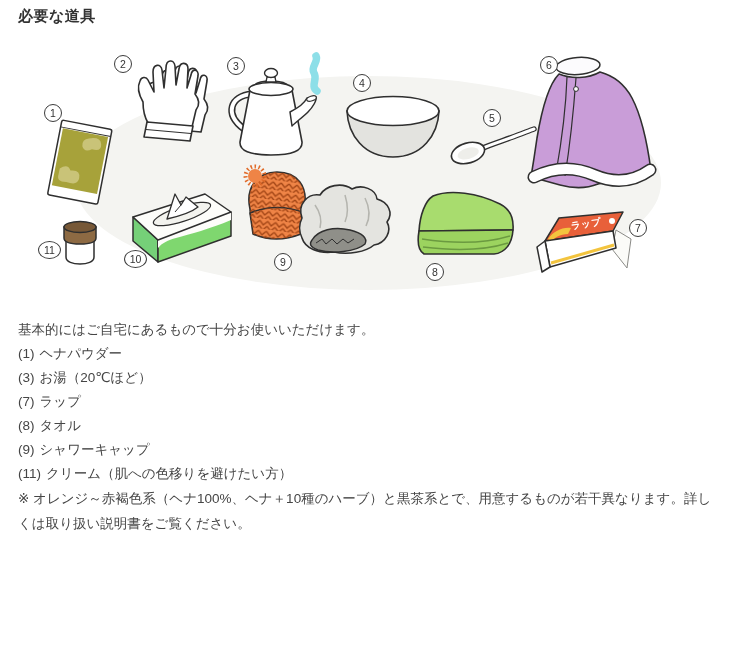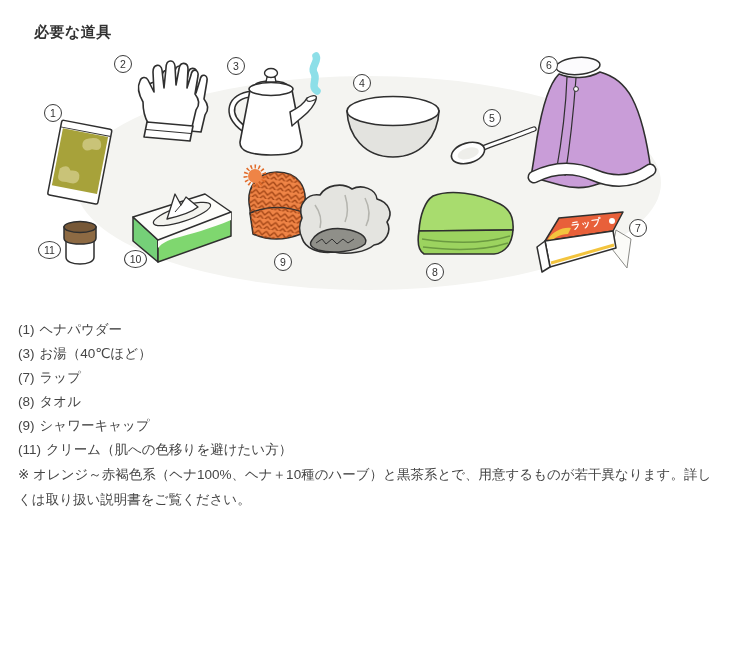--- a/index.html
+++ b/index.html
@@ -1,21 +1,21 @@
 <!DOCTYPE html>
 <html><head>
 <meta charset="utf-8">
 <style>
   html,body{margin:0;padding:0}
   body{
     width:731px;height:661px;background:#ffffff;position:relative;overflow:hidden;
     font-family:"Liberation Sans","DejaVu Sans",sans-serif;color:#454545;
   }
   .page-title{
-    position:absolute;left:18px;top:7px;margin:16px;
+    position:absolute;left:18px;top:7px;margin:0;
     font-size:15px;font-weight:bold;color:#333333;letter-spacing:.5px;
   }
   .illustration{position:absolute;left:0;top:0;width:731px;height:320px}
   .illustration svg{display:block}
   .badge{
     position:absolute;box-sizing:border-box;width:18px;height:18px;
     border:1.3px solid #3c3c3c;border-radius:50%;background:#ffffff;
     font-size:10.5px;color:#333;display:flex;align-items:center;justify-content:center;
     line-height:1;z-index:2;
   }
@@ -153,20 +153,21 @@
   <div class="badge" style="left:483px;top:109px">5</div>
   <div class="badge" style="left:540px;top:56px">6</div>
   <div class="badge" style="left:629px;top:219px">7</div>
   <div class="badge" style="left:426px;top:263px">8</div>
   <div class="badge" style="left:274px;top:253px">9</div>
   <div class="badge wide" style="left:124px;top:250px">10</div>
   <div class="badge wide" style="left:38px;top:241px">11</div>
 </div>
 
 <div class="content">
+  <p>基本的にはご自宅にあるもので十分お使いいただけます。</p>
   <p><span class="num">(1)</span><span>ヘナパウダー</span></p>
-  <p><span class="num">(3)</span><span>お湯（40℃ほど）</span></p>
+  <p><span class="num">(3)</span><span>お湯（20℃ほど）</span></p>
   <p><span class="num">(7)</span><span>ラップ</span></p>
   <p><span class="num">(8)</span><span>タオル</span></p>
   <p><span class="num">(9)</span><span>シャワーキャップ</span></p>
   <p><span class="num">(11)</span><span>クリーム（肌への色移りを避けたい方）</span></p>
   <p class="note">※ オレンジ～赤褐色系（ヘナ100%、ヘナ＋10種のハーブ）と黒茶系とで、用意するものが若干異なります。詳しくは取り扱い説明書をご覧ください。</p>
 </div>
 
 </body></html>

